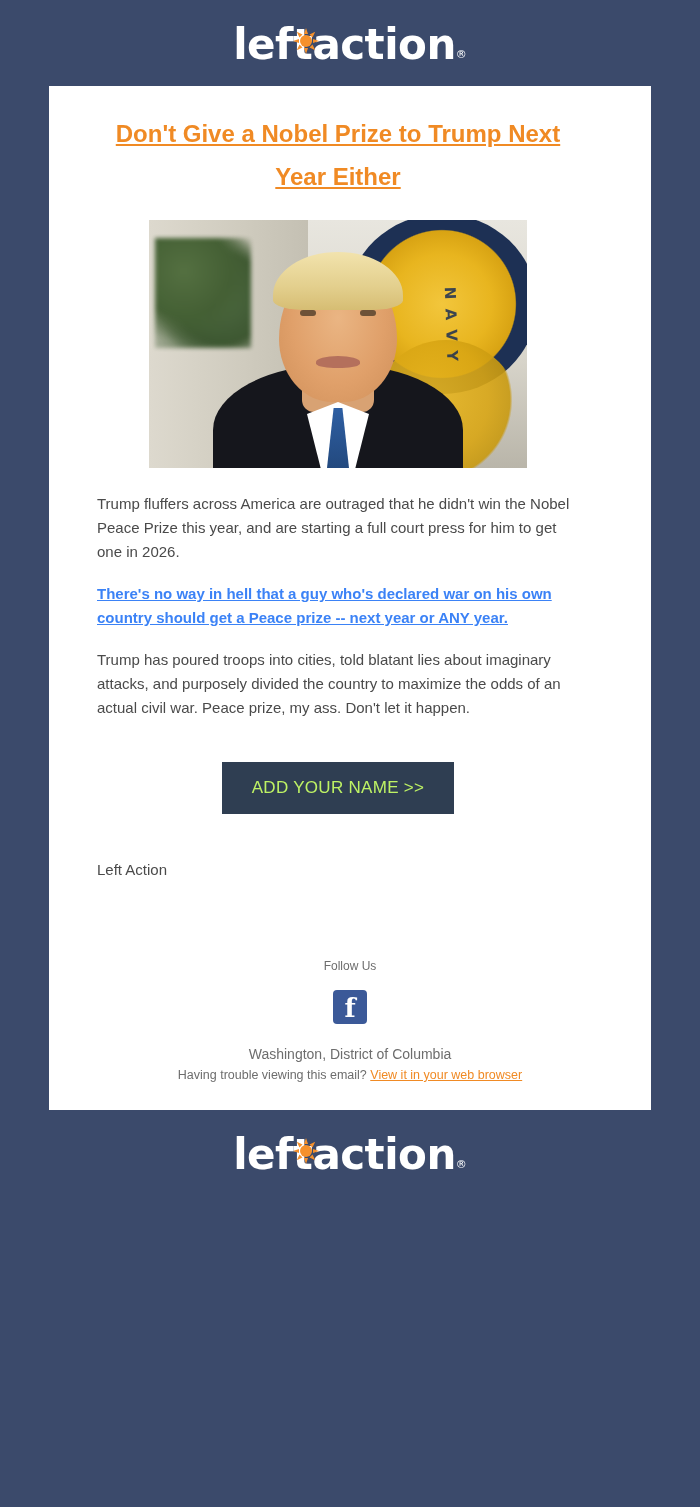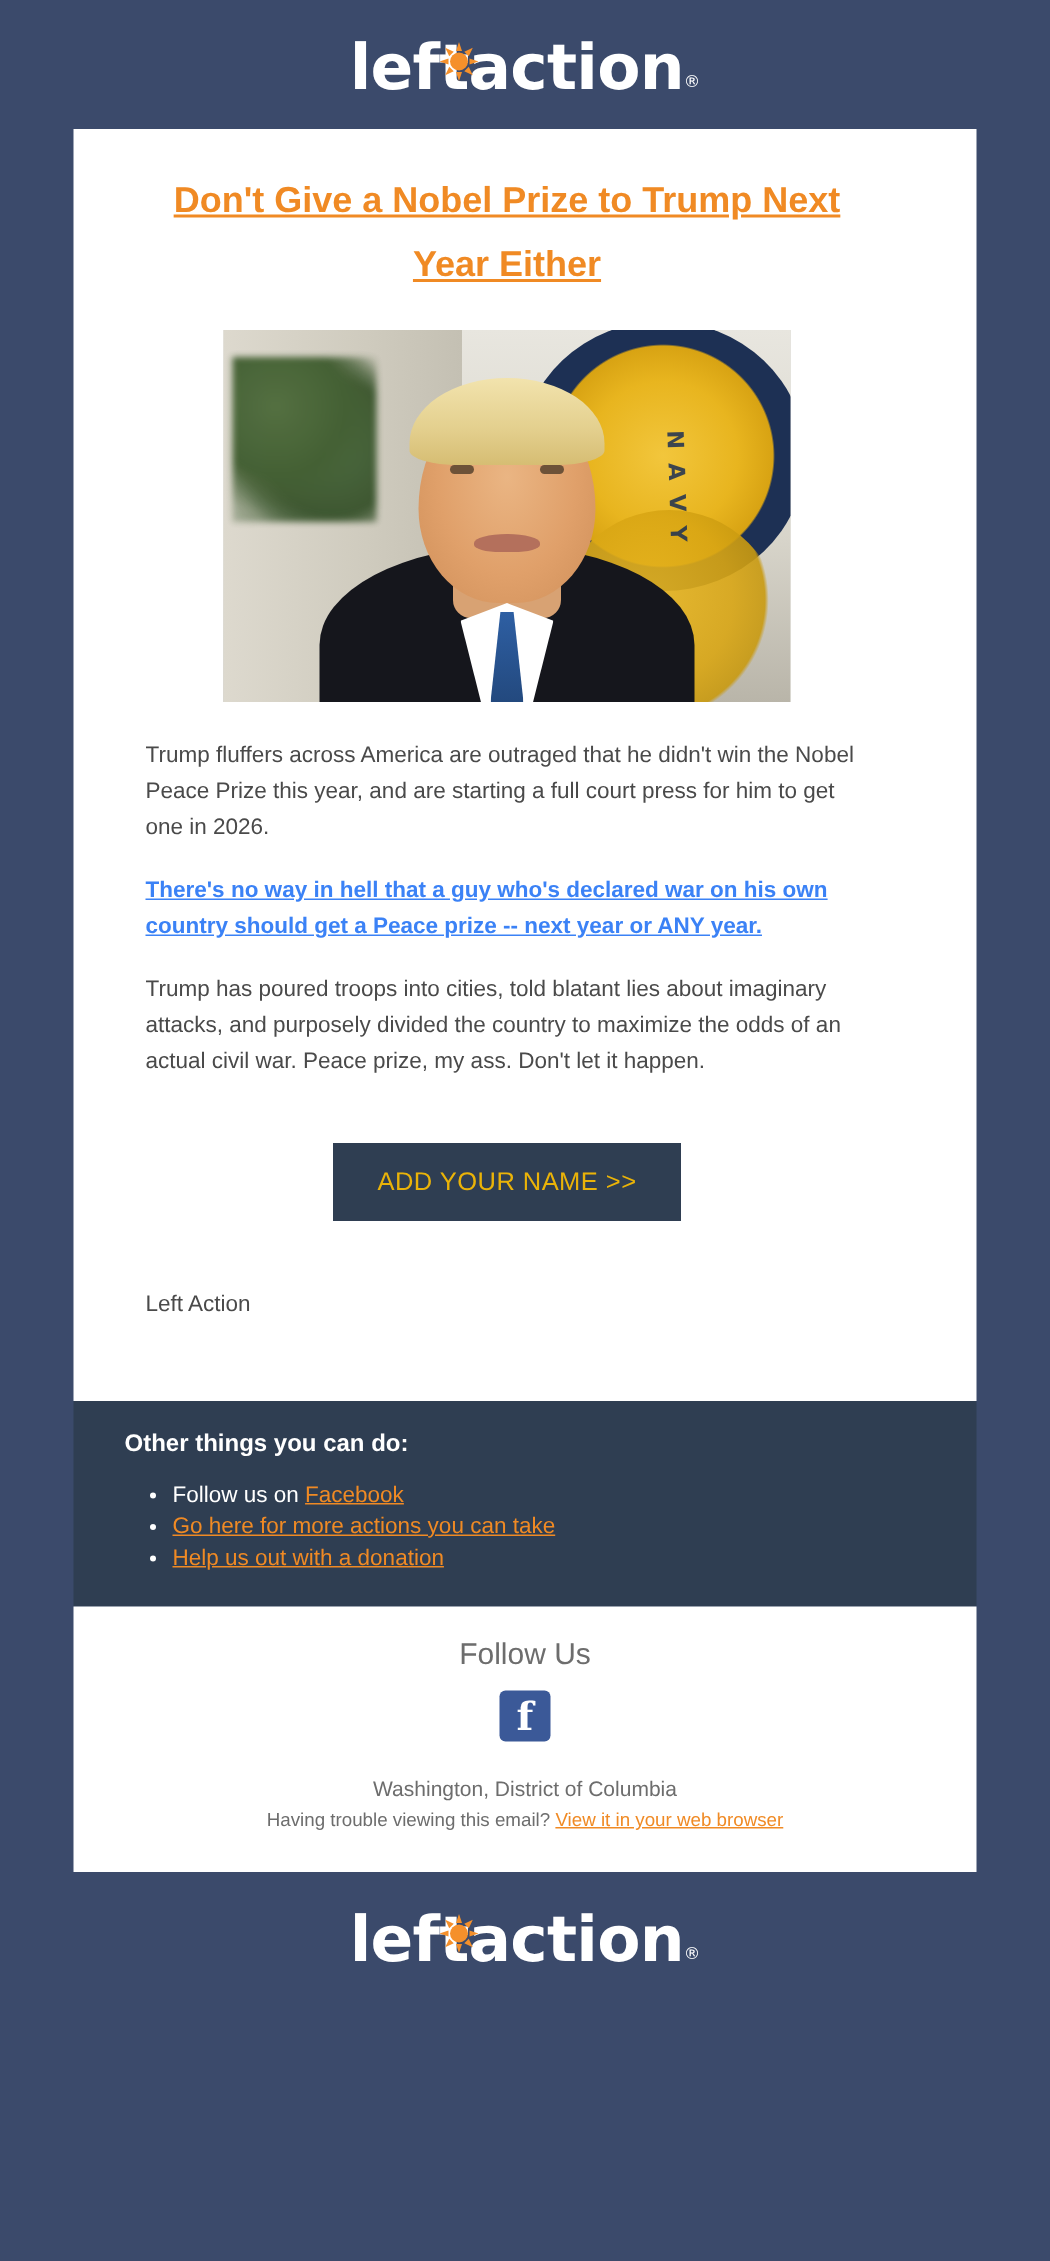--- a/index.html
+++ b/index.html
@@ -227,21 +227,21 @@
     text-decoration: underline;
     cursor: pointer;
   }
   .cta-wrap {
     text-align: center;
     margin: 42px 0 44px 0;
   }
   .cta {
     display: inline-block;
     background: #2f3e52;
-    color: #eab308;
+    color: #bef264;
     font-size: 17px;
     line-height: 20px;
     padding: 16px 30px;
     text-decoration: none;
     letter-spacing: .3px;
     cursor: pointer;
   }
   p.signoff {
     margin: 0 0 16px 0;
     font-size: 15px;
@@ -283,21 +283,21 @@
 
   
   .footer {
     width: 602px;
     margin: 0 auto;
     background: #ffffff;
     padding: 22px 0 26px 0;
     text-align: center;
   }
   .footer .follow {
-    font-size: 20px;
+    font-size: 12px;
     line-height: 20px;
     color: #6d6d6d;
     margin-bottom: 14px;
   }
   .fb {
     display: inline-block;
     width: 34px; height: 34px;
     background: #3b5998;
     border-radius: 4px;
     position: relative;
@@ -388,28 +388,20 @@
       <p class="body">Trump has poured troops into cities, told blatant lies about imaginary attacks, and purposely divided the country to maximize the odds of an actual civil war.  Peace prize, my ass.  Don't let it happen.</p>
 
       <div class="cta-wrap">
         <a class="cta" href="#">ADD YOUR NAME &gt;&gt;</a>
       </div>
 
       <p class="signoff">Left Action</p>
     </div>
   </div>
 
-  <div class="other">
-    <h2>Other things you can do:</h2>
-    <ul>
-      <li><span class="plain">Follow us on </span><a href="#">Facebook</a></li>
-      <li><a href="#">Go here for more actions you can take</a></li>
-      <li><a href="#">Help us out with a donation</a></li>
-    </ul>
-  </div>
 
   <div class="footer">
     <div class="follow">Follow Us</div>
     <span class="fb"><span>f</span></span>
     <div class="addr">
       <div>Washington, District of Columbia</div>
     </div>
     <div class="trouble"><span>Having trouble viewing this email? </span><a href="#">View it in your web browser</a></div>
   </div>
 

